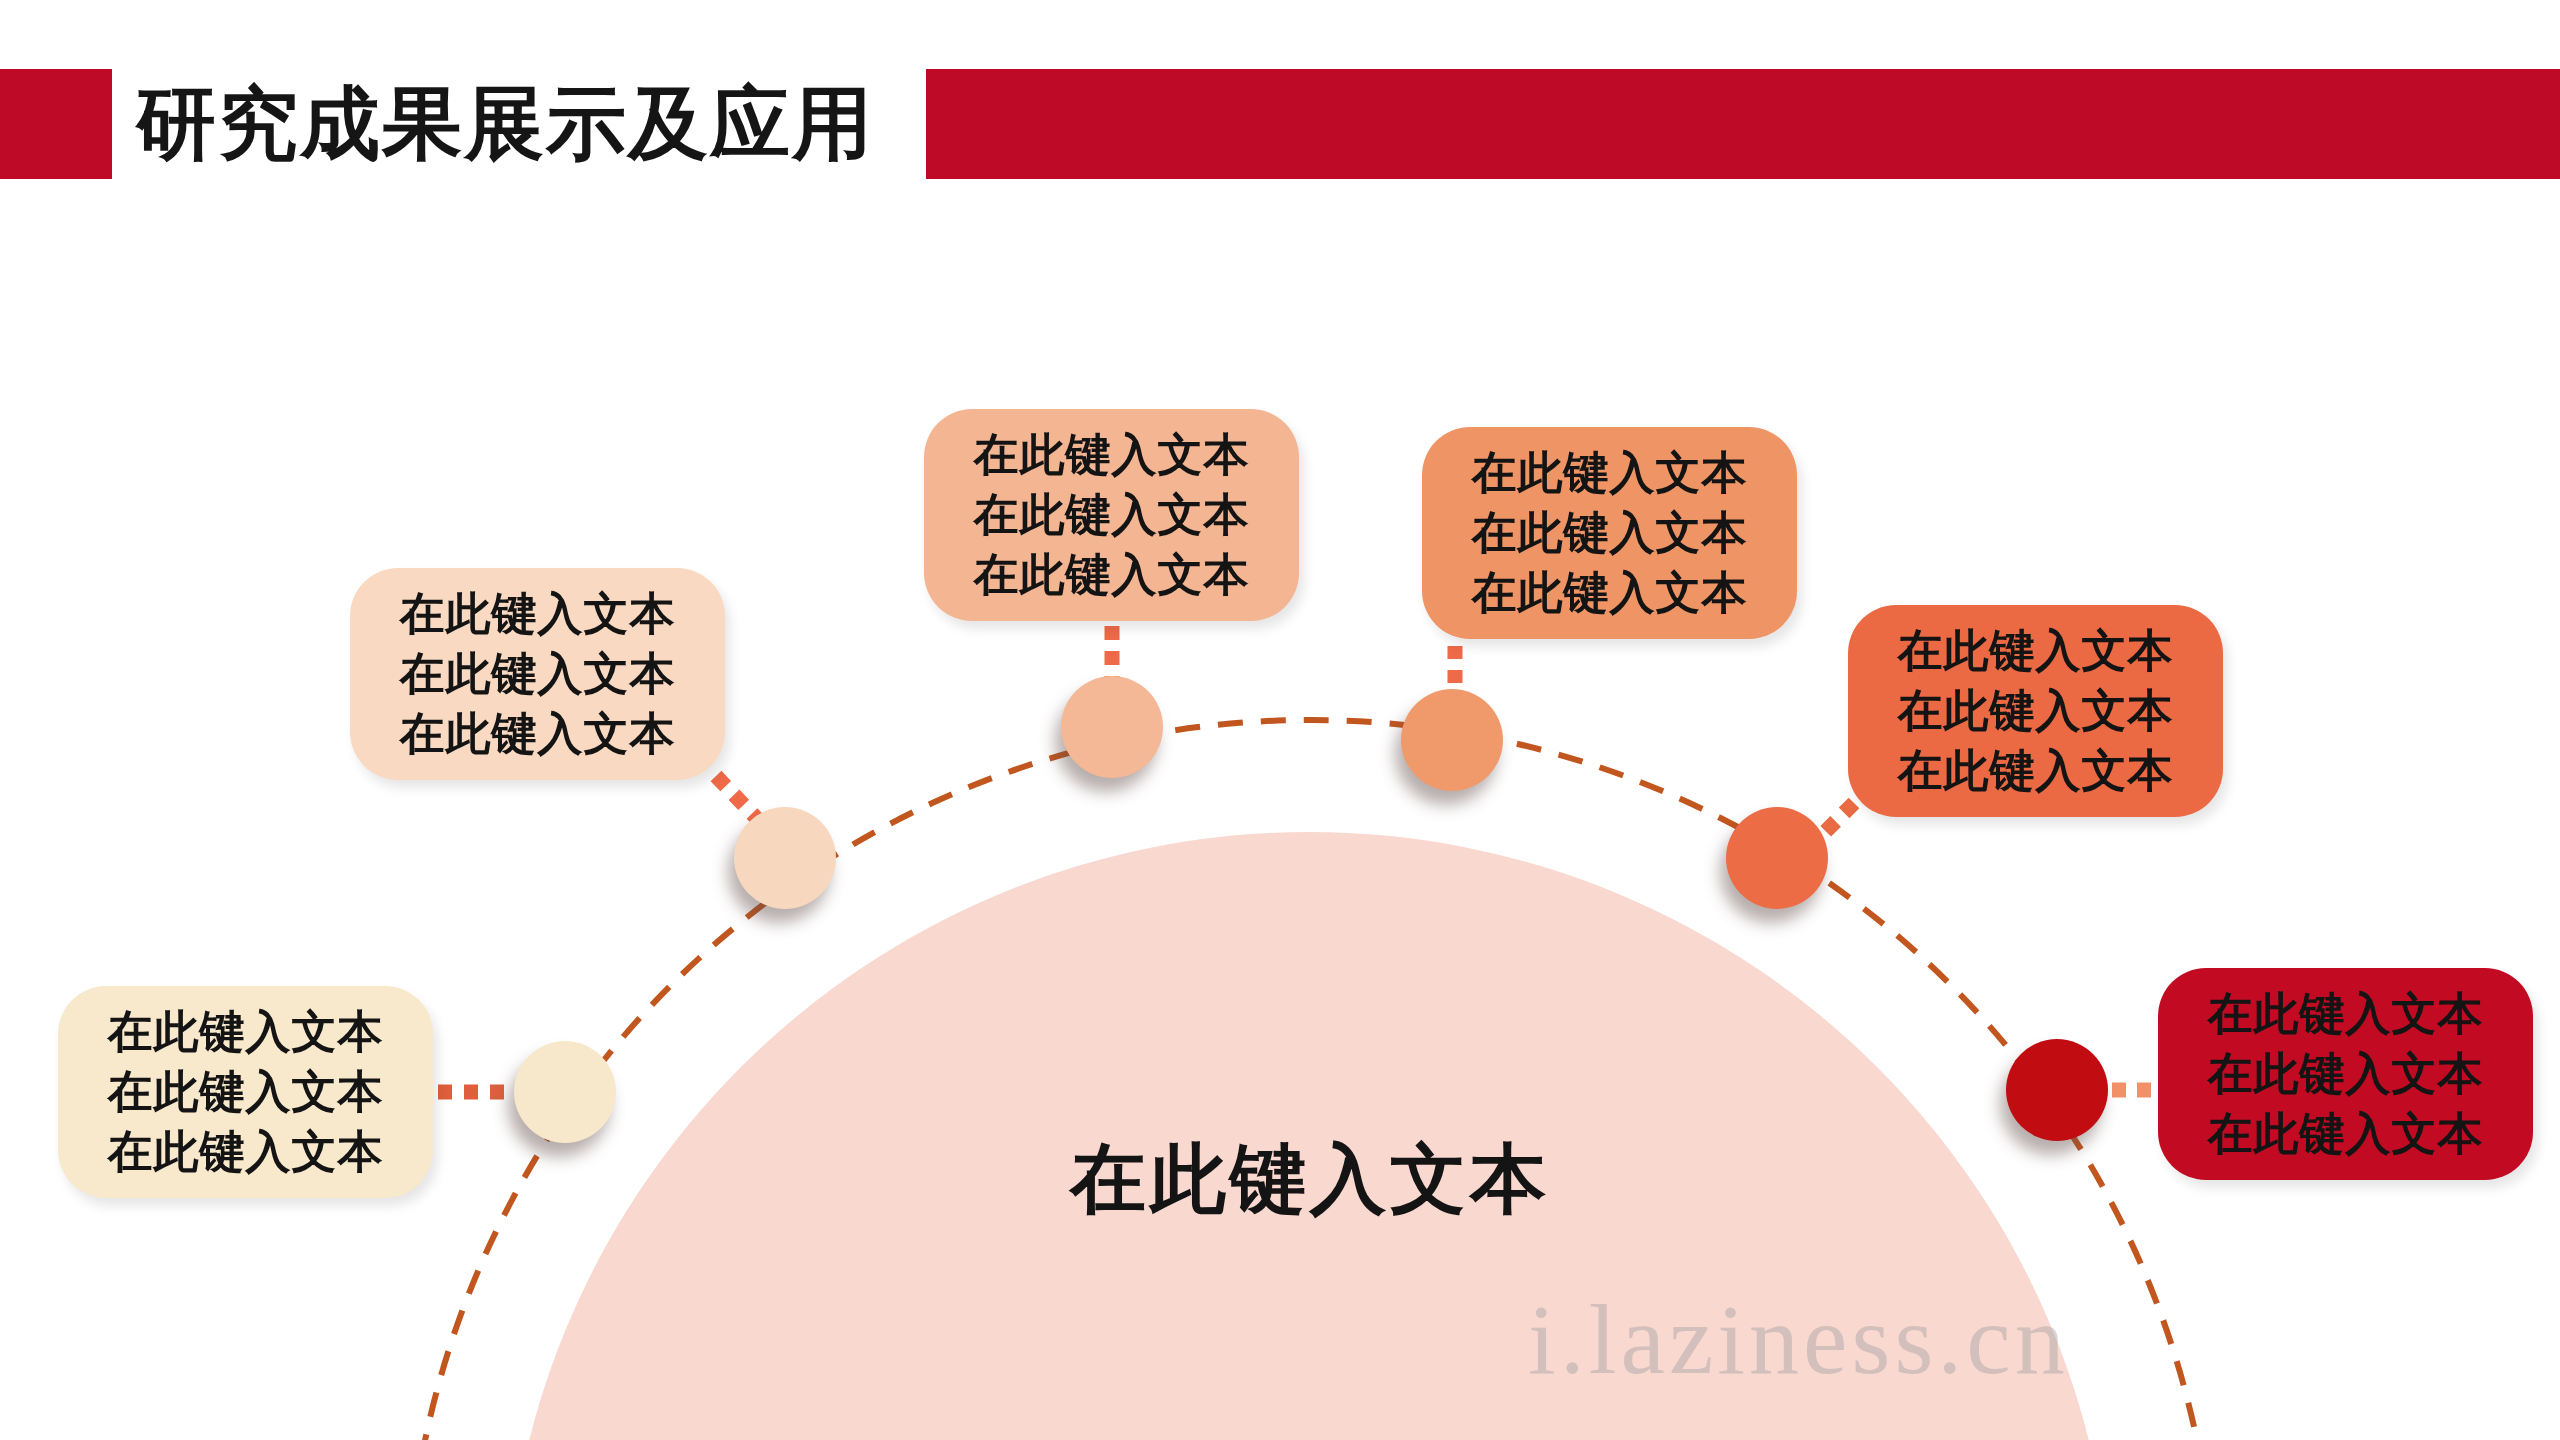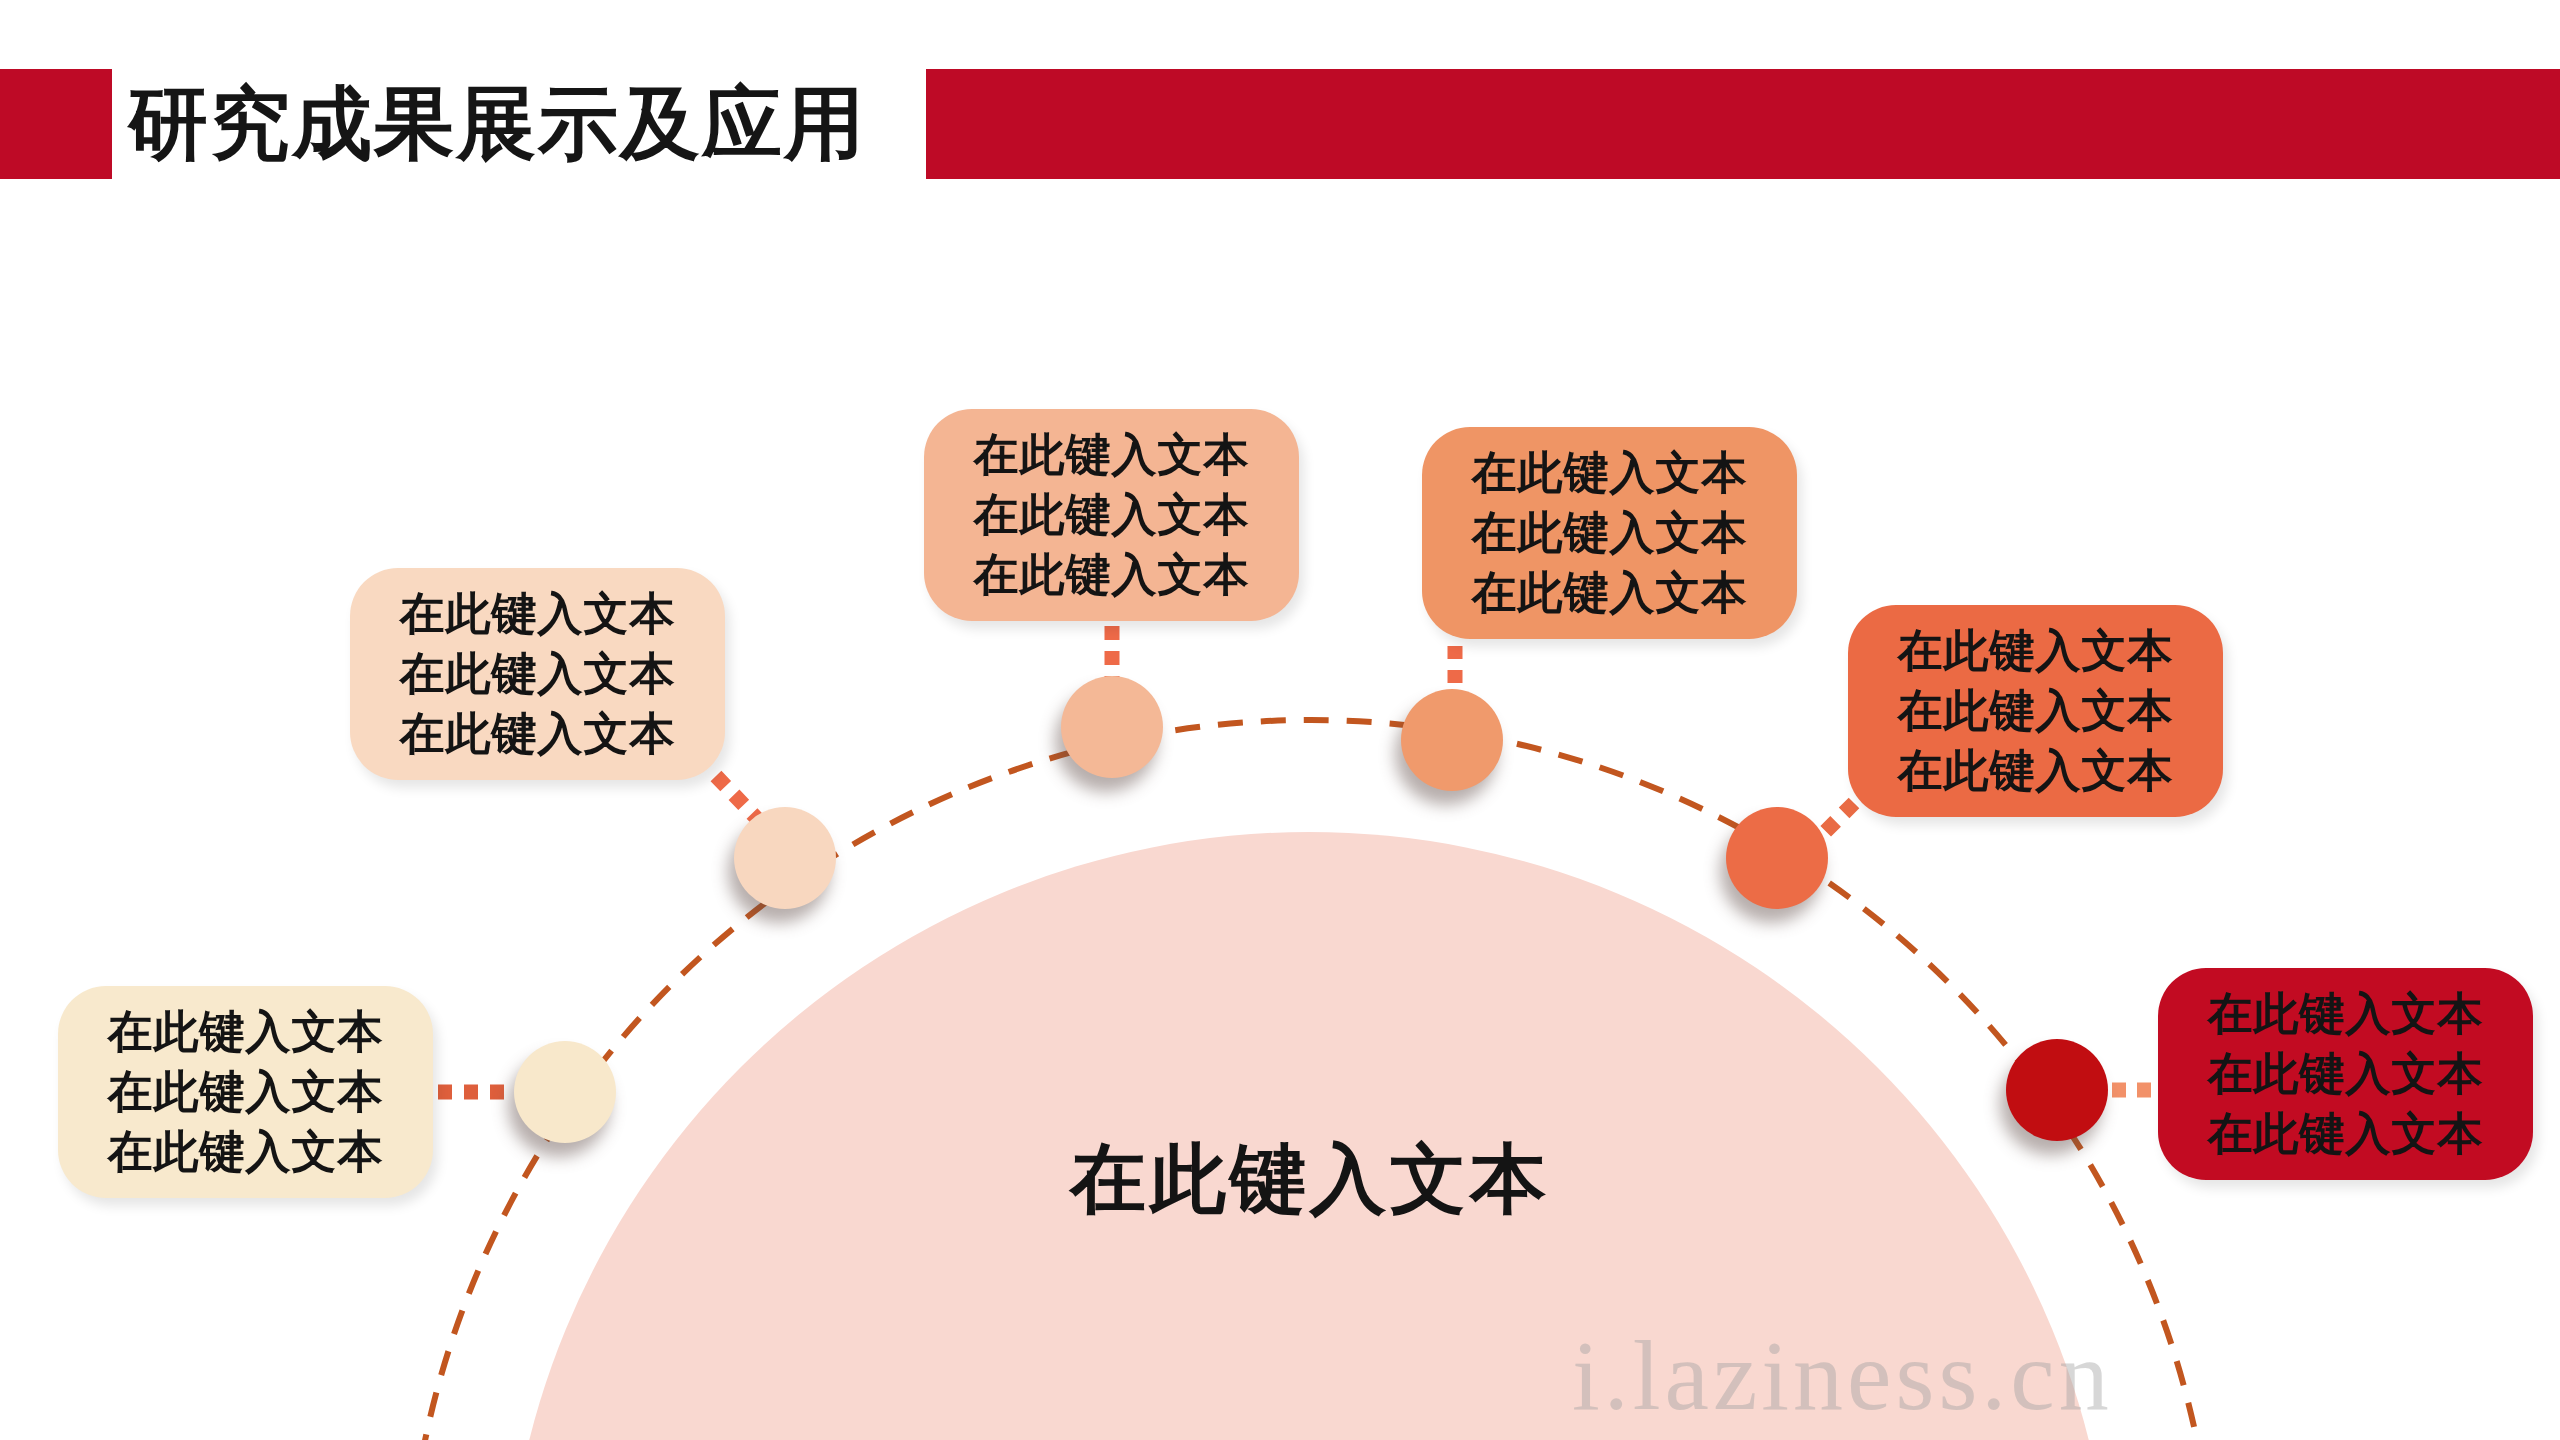--- a/index.html
+++ b/index.html
@@ -5,40 +5,40 @@
   html,body{margin:0;padding:0;}
   body{
     width:2560px;height:1440px;overflow:hidden;position:relative;background:#ffffff;
     font-family:"Liberation Sans","DejaVu Sans",sans-serif;
   }
   .abs{position:absolute;}
 
   
   .accent-square{left:0;top:69px;width:112px;height:110px;background:#BE0A26;}
   .page-title{
-    left:128px;top:69px;height:110px;line-height:110px;
+    left:136px;top:69px;height:110px;line-height:110px;
     font-size:80px;font-weight:600;color:#151515;letter-spacing:2px;white-space:nowrap;
   }
   .title-bar{left:926px;top:69px;width:1634px;height:110px;background:#BE0A26;}
 
   
   .main-circle{
     left:505px;top:832px;width:1608px;height:1608px;border-radius:50%;
     background:#F9D8D0;
   }
   .main-circle-label{
     left:1310px;top:1180px;transform:translate(-50%,-50%);
     font-size:76px;font-weight:600;color:#141414;white-space:nowrap;letter-spacing:4px;
   }
 
   
   .watermark{
-    left:1572px;top:1282px;
+    left:1528px;top:1282px;
     font-family:"Liberation Serif","DejaVu Serif",serif;
-    font-size:100px;color:rgba(160,160,160,0.42);letter-spacing:4px;white-space:nowrap;margin-top:36px;
+    font-size:100px;color:rgba(160,160,160,0.42);letter-spacing:4px;white-space:nowrap;
   }
 
   
   .arc-layer{left:0;top:0;width:2560px;height:1440px;pointer-events:none;}
 
   
   .step-dot{
     width:102px;height:102px;border-radius:50%;
     box-shadow:-6px 14px 16px rgba(95,75,70,0.45);
   }

